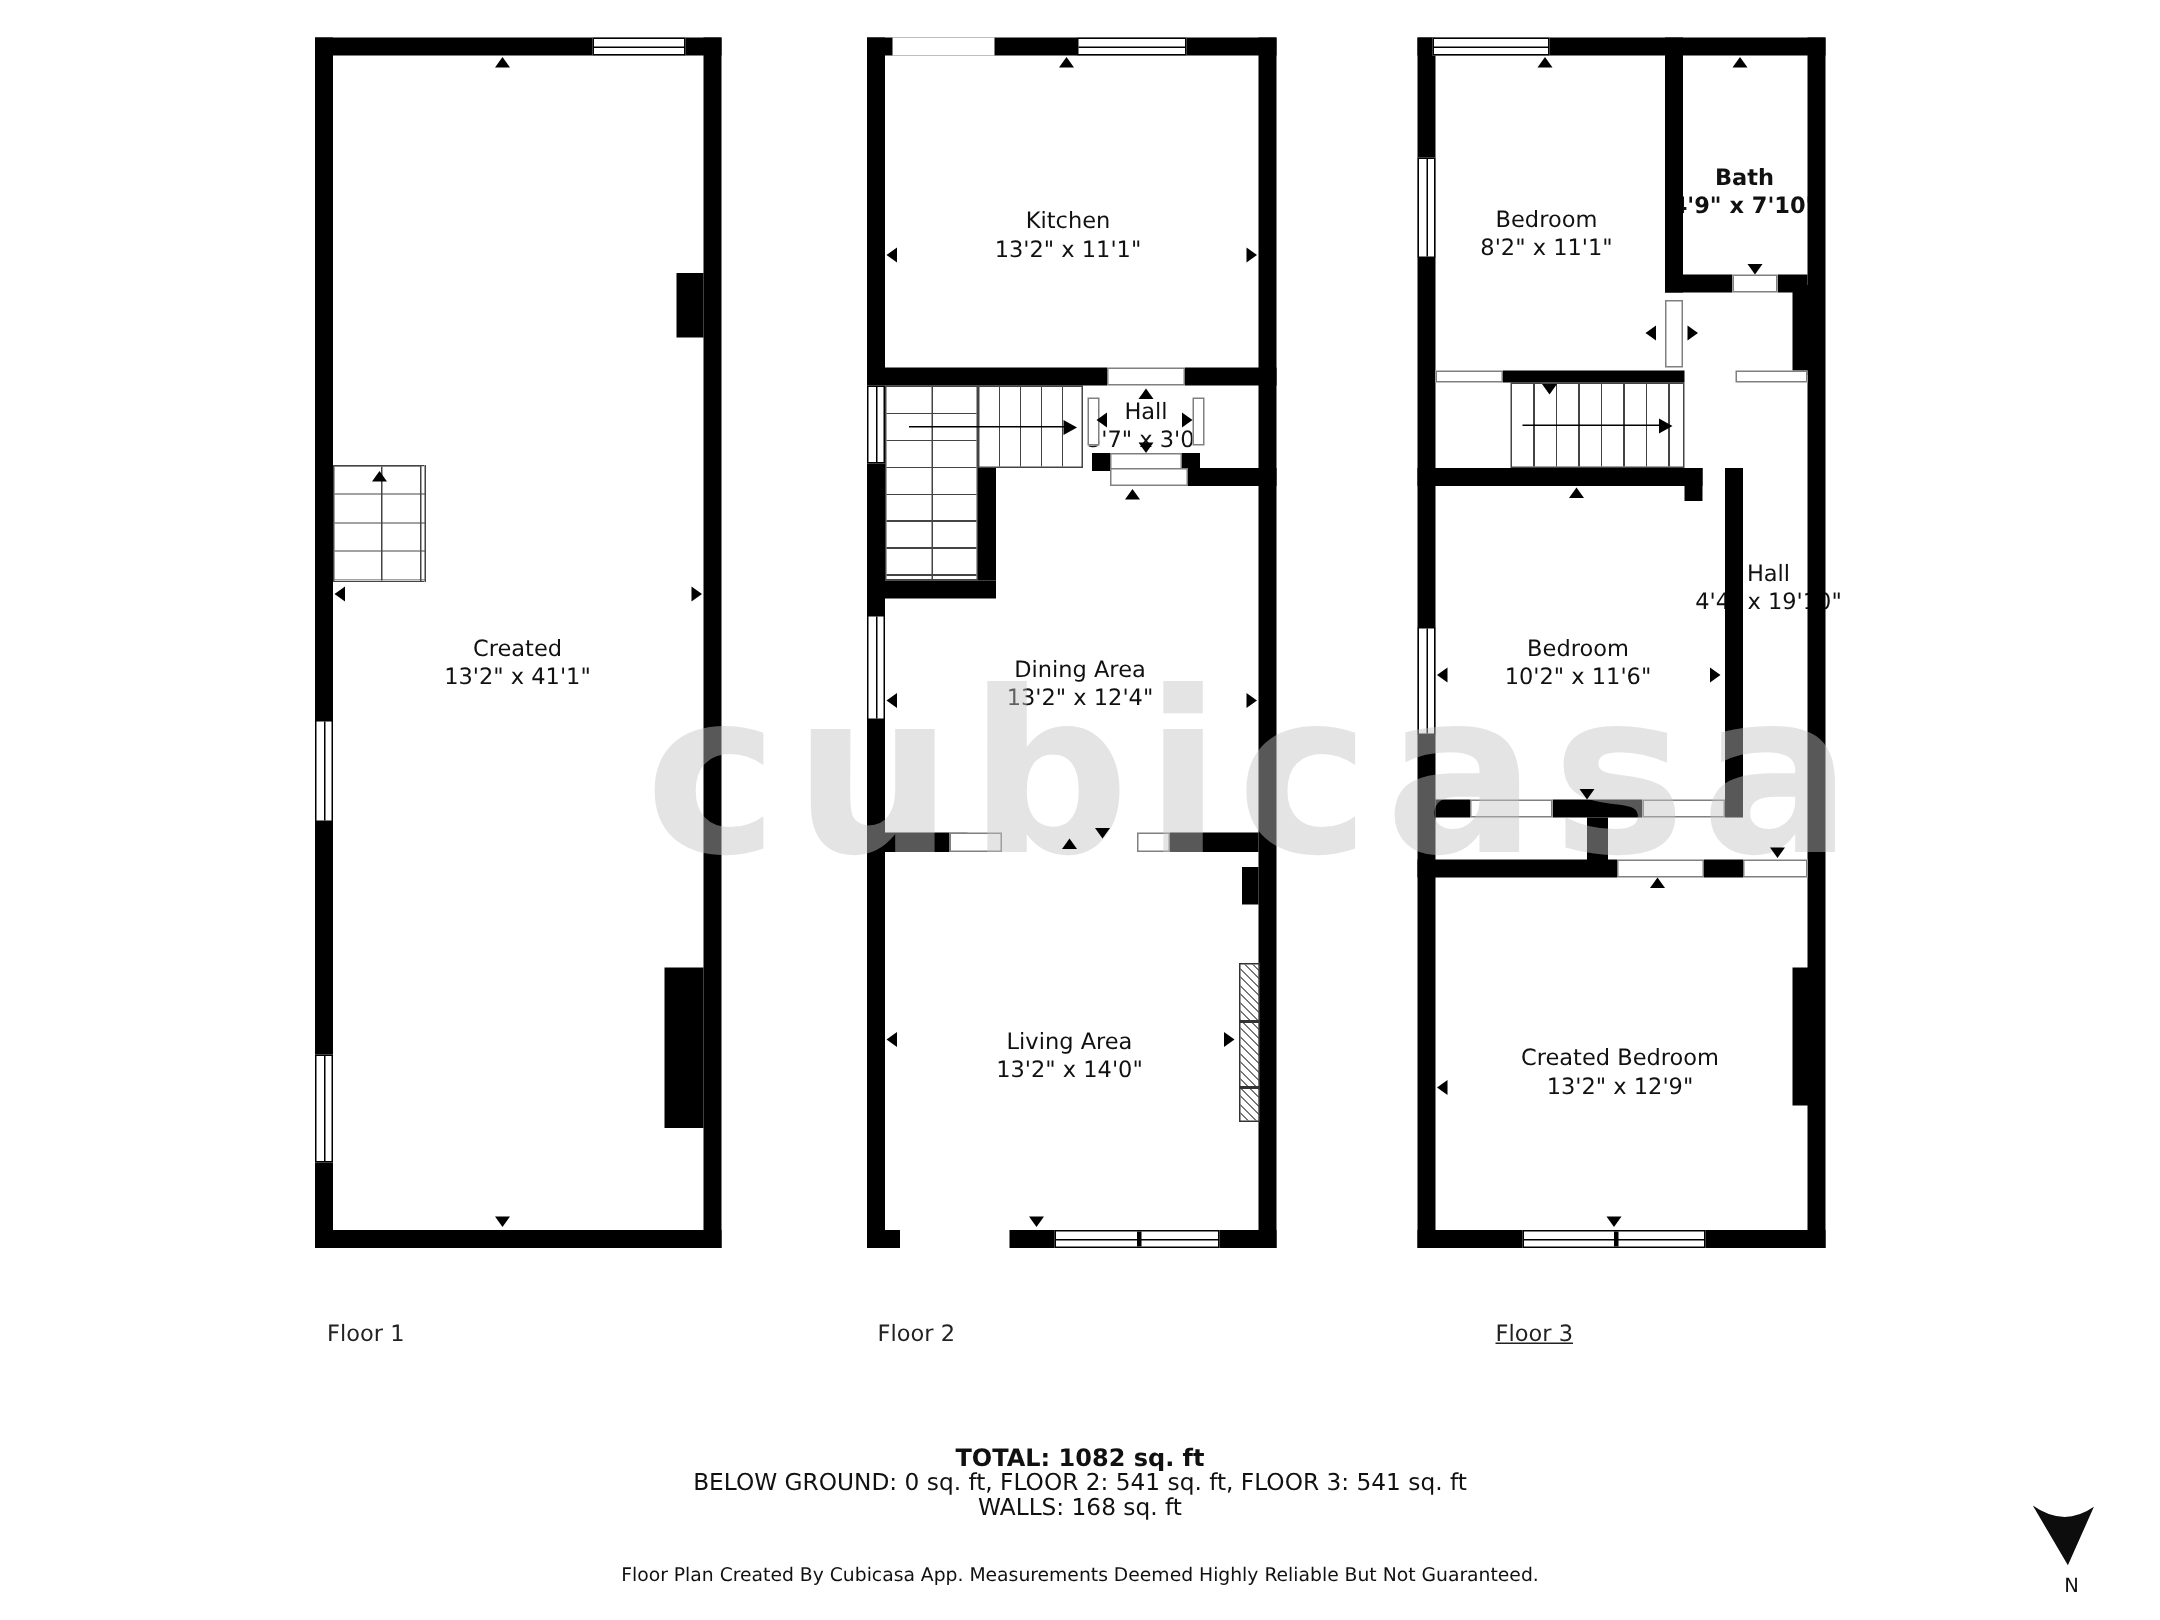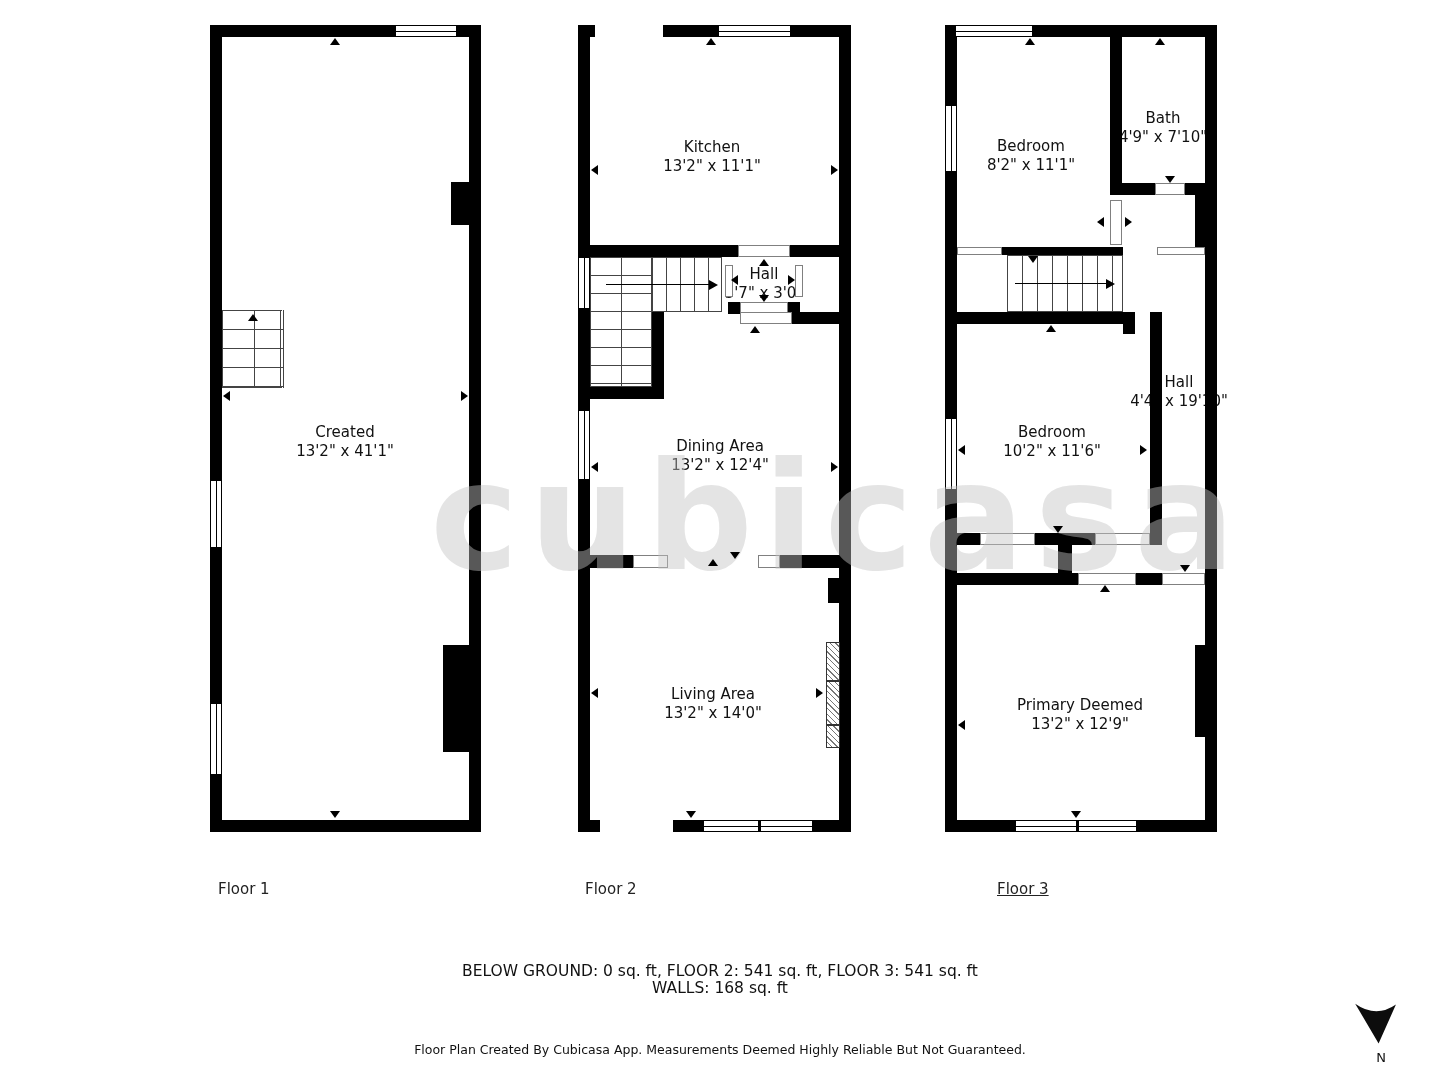--- a/index.html
+++ b/index.html
@@ -211,45 +211,46 @@
     <div class="mull"></div>
   </div>
   <div class="arr a-down" style="left:126px;top:786px;"></div>
   <div class="arr a-left" style="left:13px;top:695px;"></div>
   <div class="arr a-right" style="left:251px;top:695px;"></div>
 
   <div class="room-label" style="left:86px;top:112px;">
     <div>Bedroom</div>
     <div>8'2" x 11'1"</div>
   </div>
-  <div class="room-label" style="left:218px;top:84px;">
+  <div class="room-label" style="left:218px;top:84px;font-weight:bold;">
     <div>Bath</div>
     <div>4'9" x 7'10"</div>
   </div>
   <div class="room-label" style="left:107px;top:398px;">
     <div>Bedroom</div>
     <div>10'2" x 11'6"</div>
   </div>
   <div class="room-label" style="left:234px;top:348px;">
     <div>Hall</div>
     <div>4'4" x 19'10"</div>
   </div>
   <div class="room-label" style="left:135px;top:671px;">
-    <div>Primary Deemed</div>
+    <div>Created Bedroom</div>
     <div>13'2" x 12'9"</div>
   </div>
 </div>
 
 <div class="watermark">cubicasa</div>
 
 <div class="floor-label" style="left:218px;">Floor 1</div>
 <div class="floor-label" style="left:585px;">Floor 2</div>
 <div class="floor-label" style="left:997px;text-decoration:underline;">Floor 3</div>
 
 <div class="summary" style="top:963px;">
+  <div class="sum-total">TOTAL: 1082 sq. ft</div>
   <div class="sum-line">BELOW GROUND: 0 sq. ft, FLOOR 2: 541 sq. ft, FLOOR 3: 541 sq. ft</div>
   <div class="sum-line">WALLS: 168 sq. ft</div>
 </div>
 
 <div class="footer">Floor Plan Created By Cubicasa App. Measurements Deemed Highly Reliable But Not Guaranteed.</div>
 
 <svg class="compass" viewBox="0 0 60 60">
   <path d="M6,10 Q30,27 53,11 L33,56 Z" fill="#0d0d0d"></path>
 </svg>
 <div class="compass-n">N</div>

